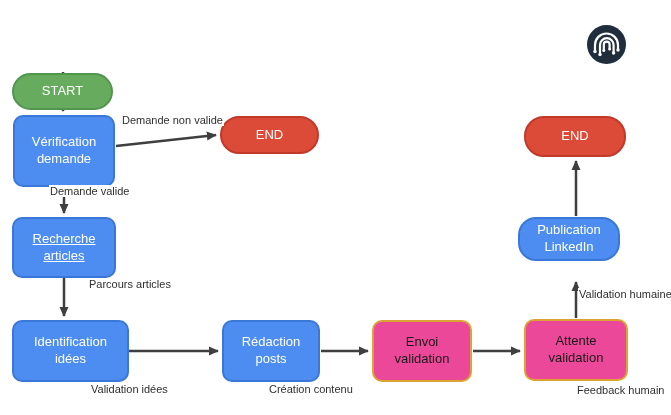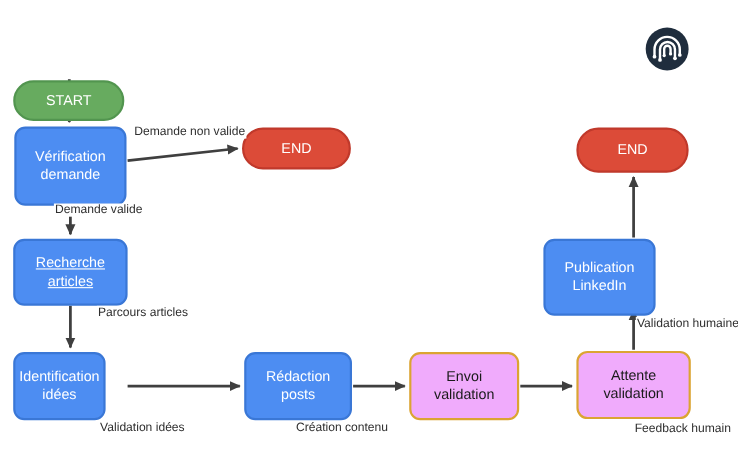--- a/index.html
+++ b/index.html
@@ -10,21 +10,21 @@
 
   .node {
     position: absolute; z-index: 2;
     display: flex; align-items: center; justify-content: center;
     text-align: center; font-size: 13px; line-height: 1.3;
     color: #ffffff; border: 2px solid transparent;
   }
   .proc { background: #4d8df2; border-color: #3a77d6; border-radius: 10px; padding: 0 12px; }
   .pill-green { background: #67ab5f; border-color: #52954f; border-radius: 19px; margin-top: 38px; }
   .pill-red { background: #dc4b38; border-color: #c0392b; border-radius: 20px; }
-  .wait { background: #f0abfc; border-color: #dba432; border-radius: 10px; color: #1a1a1a; padding: 0 14px; }
+  .wait { background: #ec4899; border-color: #dba432; border-radius: 10px; color: #1a1a1a; padding: 0 14px; }
 
   .edge-label {
     position: absolute; z-index: 3;
     font-size: 11px; color: #2f2f2f; white-space: nowrap;
     background: #ffffff; padding: 0 1px;
   }
 
   .logo { position: absolute; left: 586px; top: 24px; z-index: 2; }
 </style>
 </head>
@@ -50,29 +50,29 @@
 </svg>
 
 <div class="node pill-green" style="left:12px; top:35px; width:101px; height:37px;">START</div>
 
 <div class="node proc" style="left:13px; top:115px; width:102px; height:72px;">Vérification demande</div>
 
 <div class="node pill-red" style="left:220px; top:116px; width:99px; height:38px;">END</div>
 
 <div class="node proc" style="left:12px; top:217px; width:104px; height:61px;text-decoration:underline;">Recherche articles</div>
 
-<div class="node proc" style="left:12px; top:320px; width:84px; height:62px;">Identification idées</div>
+<div class="node proc" style="left:12px; top:320px; width:117px; height:62px;">Identification idées</div>
 
 <div class="node proc" style="left:222px; top:320px; width:98px; height:62px;">Rédaction posts</div>
 
 <div class="node wait" style="left:372px; top:320px; width:100px; height:62px;">Envoi validation</div>
 
 <div class="node wait" style="left:524px; top:319px; width:104px; height:62px;">Attente validation</div>
 
-<div class="node proc" style="left:494px; top:217px; width:102px; height:70px;">Publication LinkedIn</div>
+<div class="node proc" style="left:518px; top:217px; width:102px; height:44px;border-radius:18px;">Publication LinkedIn</div>
 
 <div class="node pill-red" style="left:524px; top:116px; width:102px; height:41px;">END</div>
 
 <div class="edge-label" style="left:121px; top:114px;">Demande non valide</div>
 
 <div class="edge-label" style="left:49px; top:185px;">Demande valide</div>
 
 <div class="edge-label" style="left:88px; top:278px;">Parcours articles</div>
 
 <div class="edge-label" style="left:90px; top:383px;">Validation idées</div>

